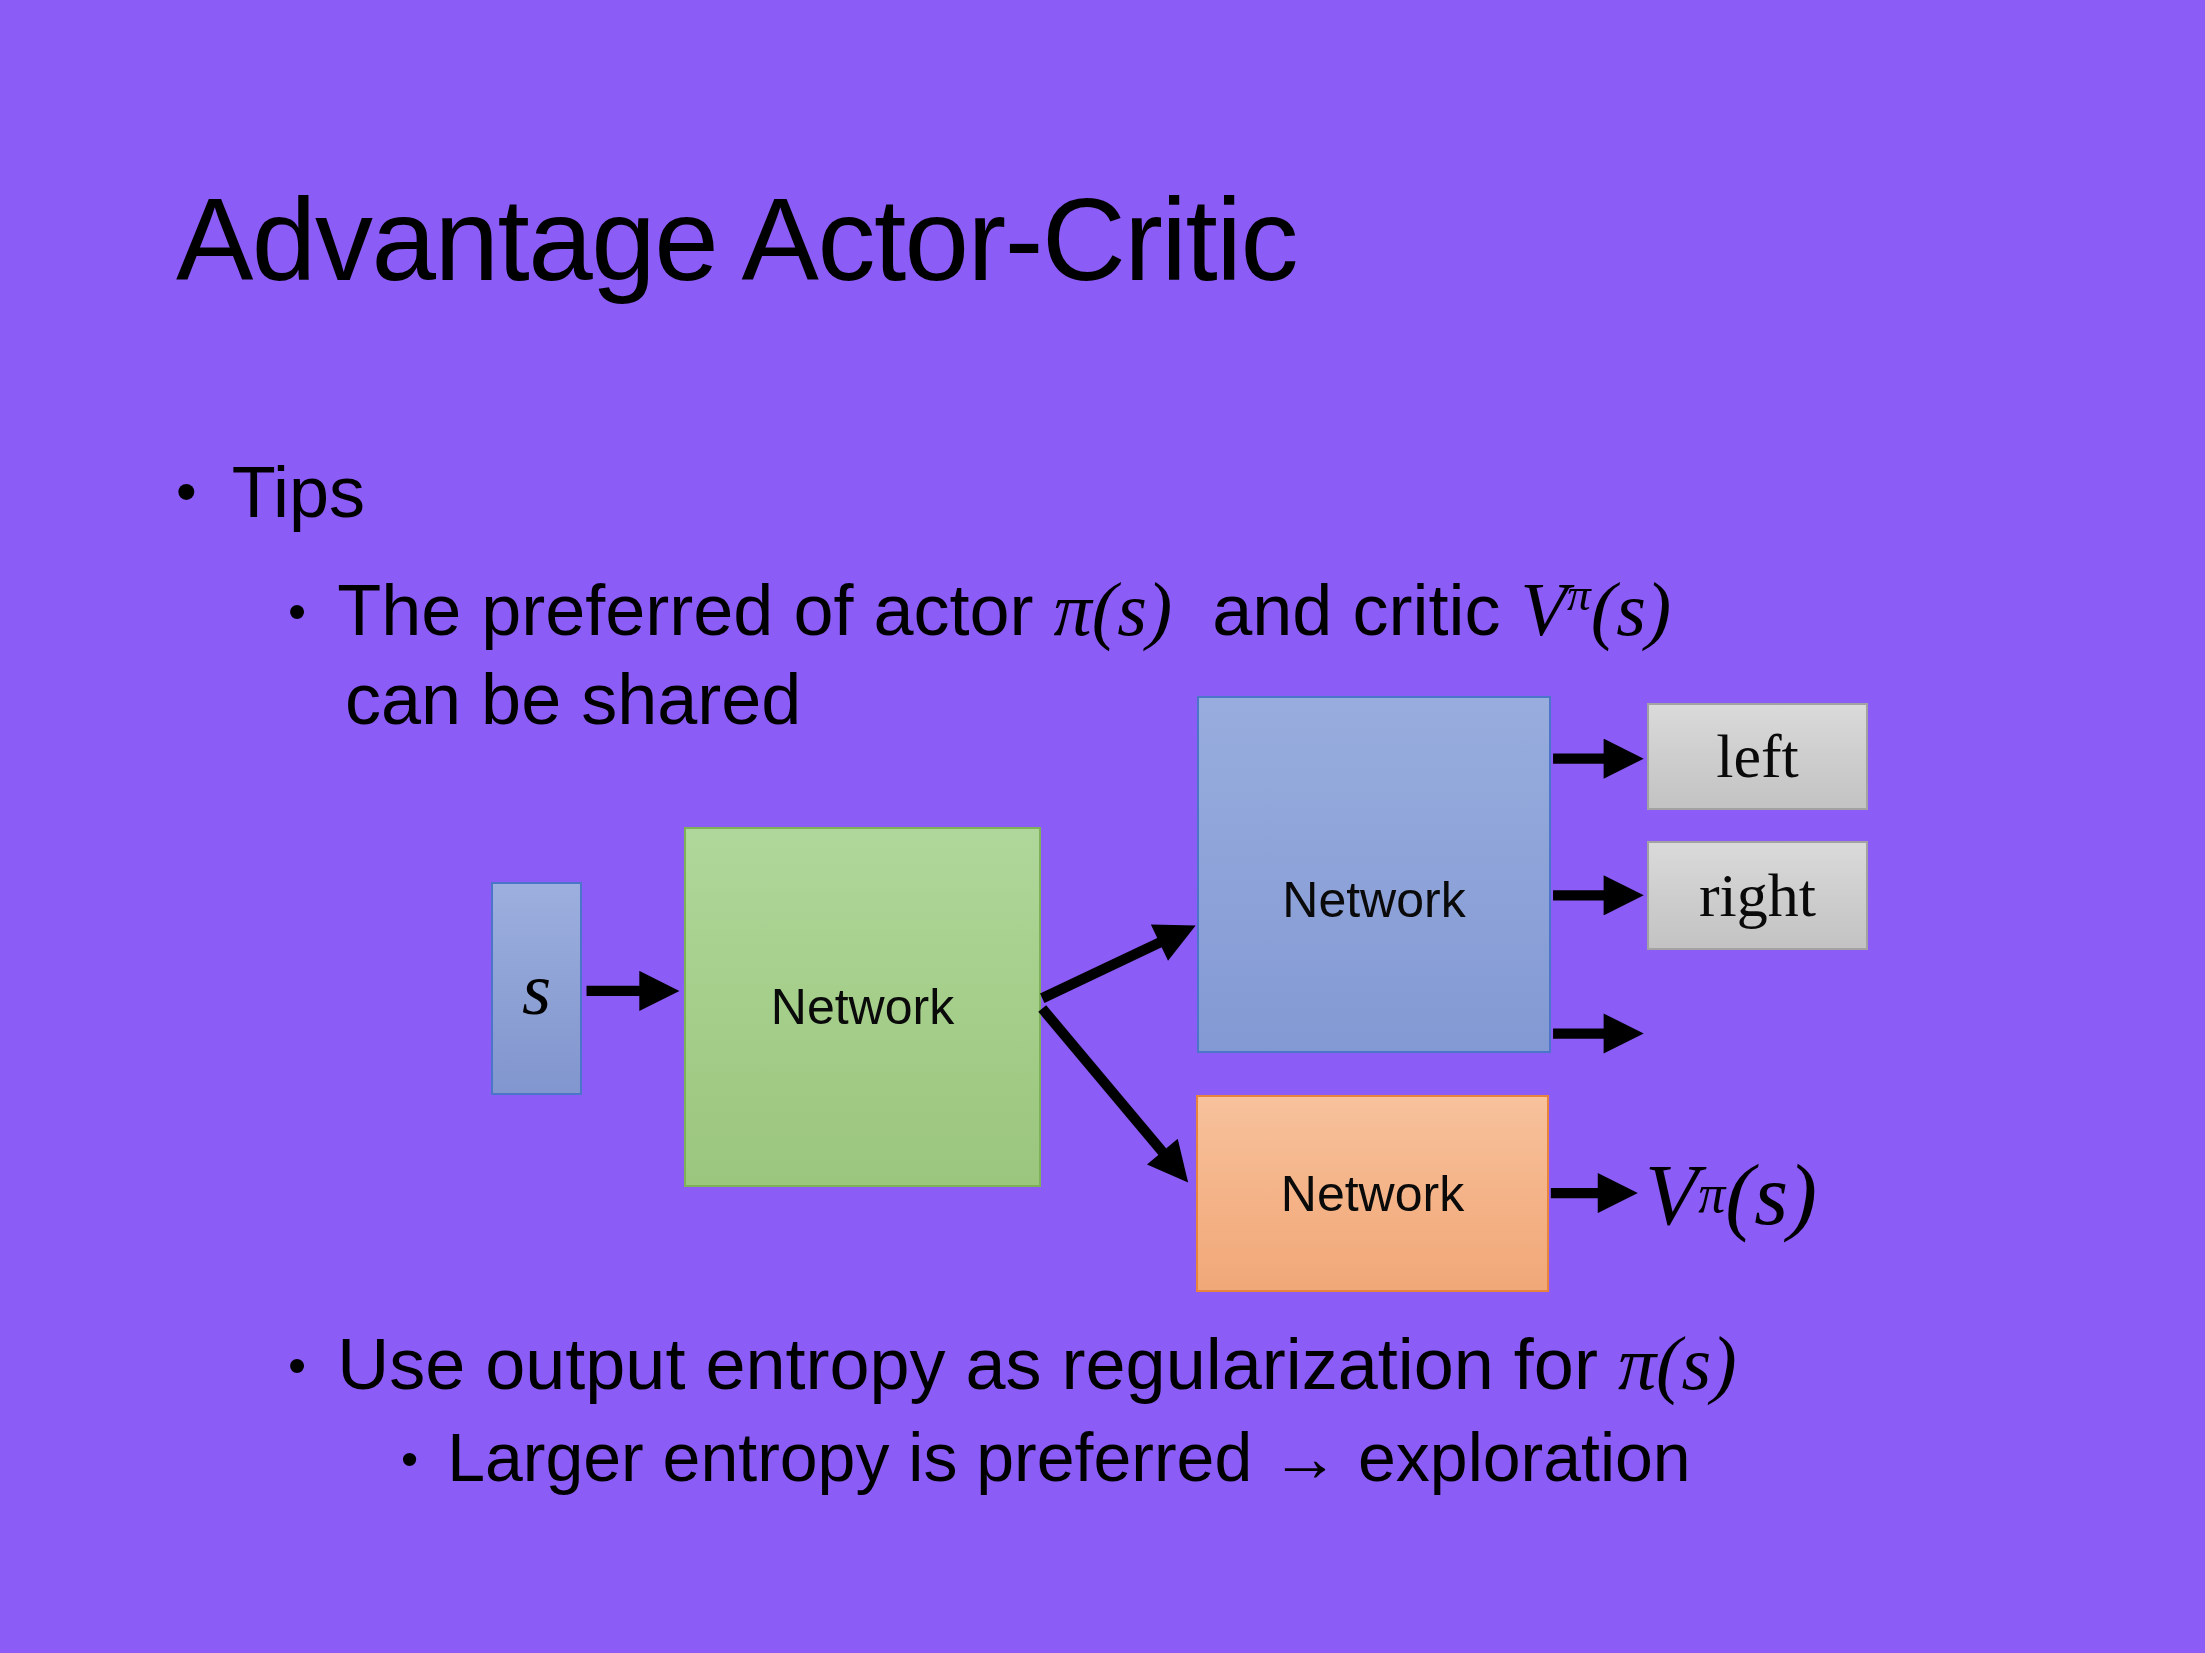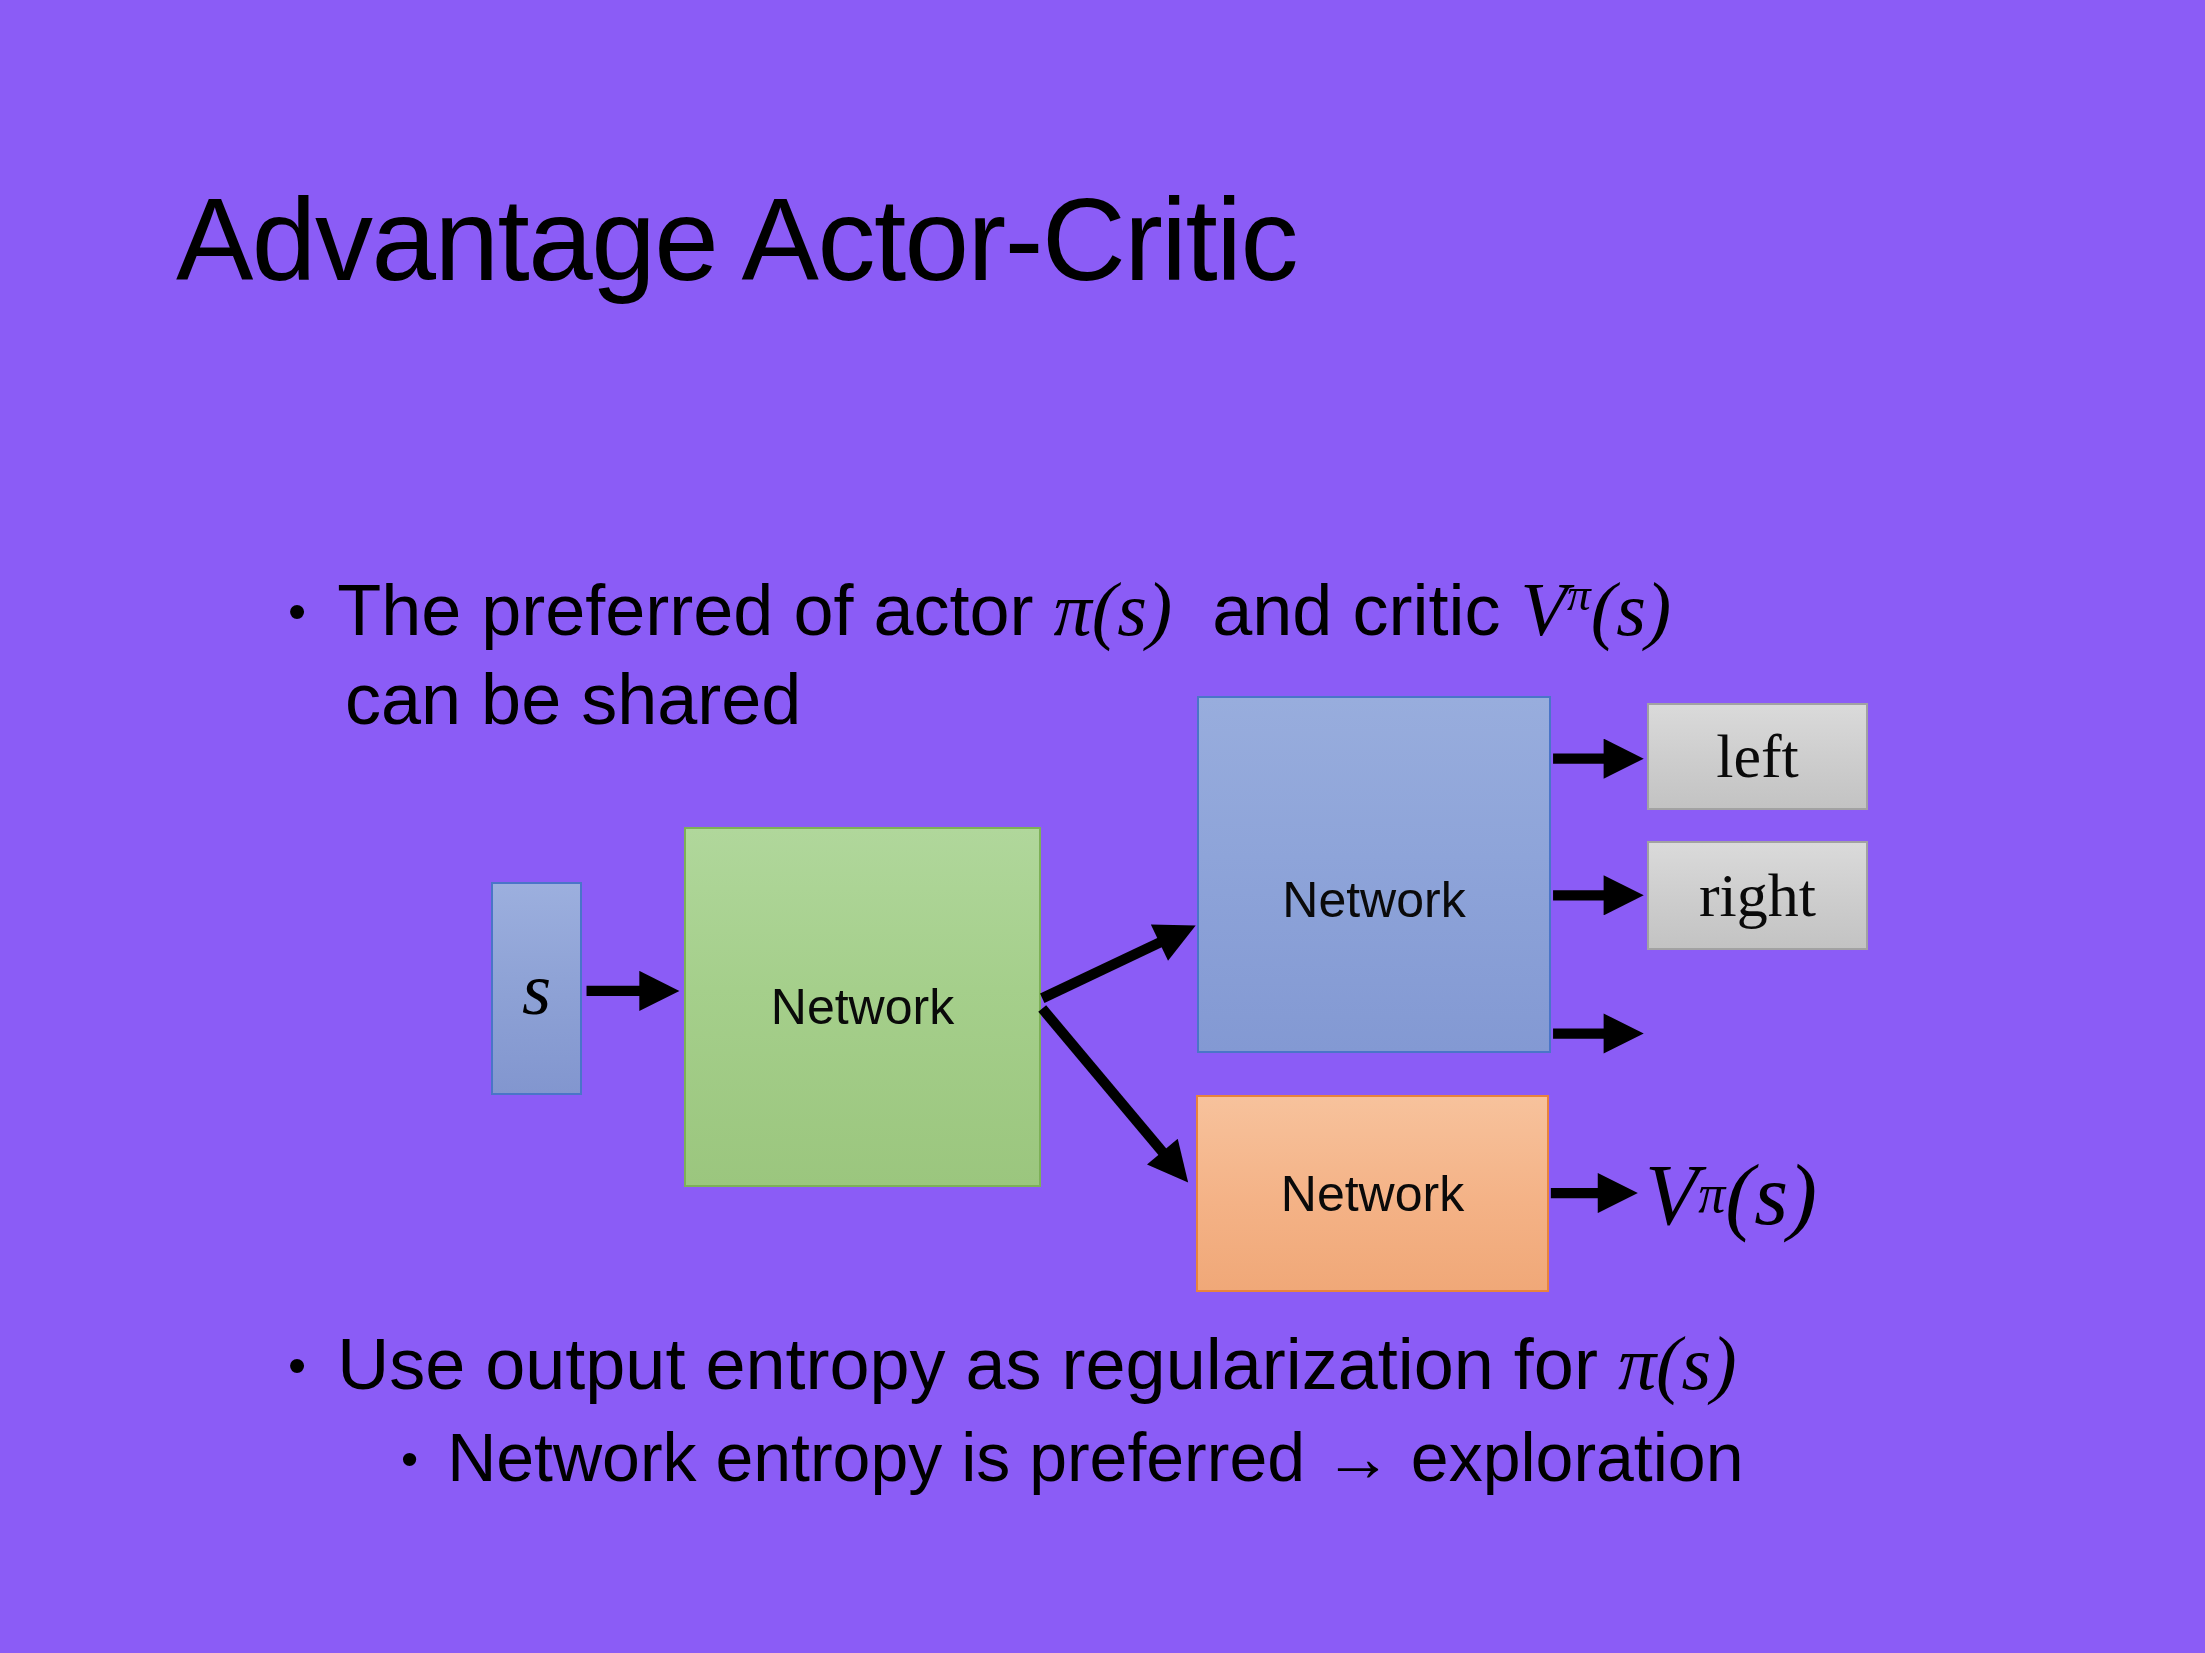--- a/index.html
+++ b/index.html
@@ -117,28 +117,29 @@
     pointer-events:none;
   }
 </style>
 </head>
 <body>
 
 <div class="slide">
 
   <div class="title">Advantage Actor-Critic</div>
 
+  <div class="line tips-line"><span class="bullet-char">•</span><span>Tips</span></div>
 
   <div class="line point1-l1"><span class="bullet-char">•</span><span>The preferred of actor </span><span class="math">π(s)</span><span>&nbsp; and critic </span><span class="math"><span>V</span><sup>π</sup><span>(s)</span></span></div>
 
   <div class="line point1-l2">can be shared</div>
 
   <div class="line point2-line"><span class="bullet-char">•</span><span>Use output entropy as regularization for </span><span class="math">π(s)</span></div>
 
-  <div class="line point3-line"><span class="bullet-char">•</span><span>Network entropy is preferred → exploration</span></div>
+  <div class="line point3-line"><span class="bullet-char">•</span><span>Larger entropy is preferred → exploration</span></div>
 
   <div class="box state-box">
     <span class="state-label">s</span>
   </div>
 
   <div class="box shared-box">
     <span class="net-label">Network</span>
   </div>
 
   <div class="box actor-box">

